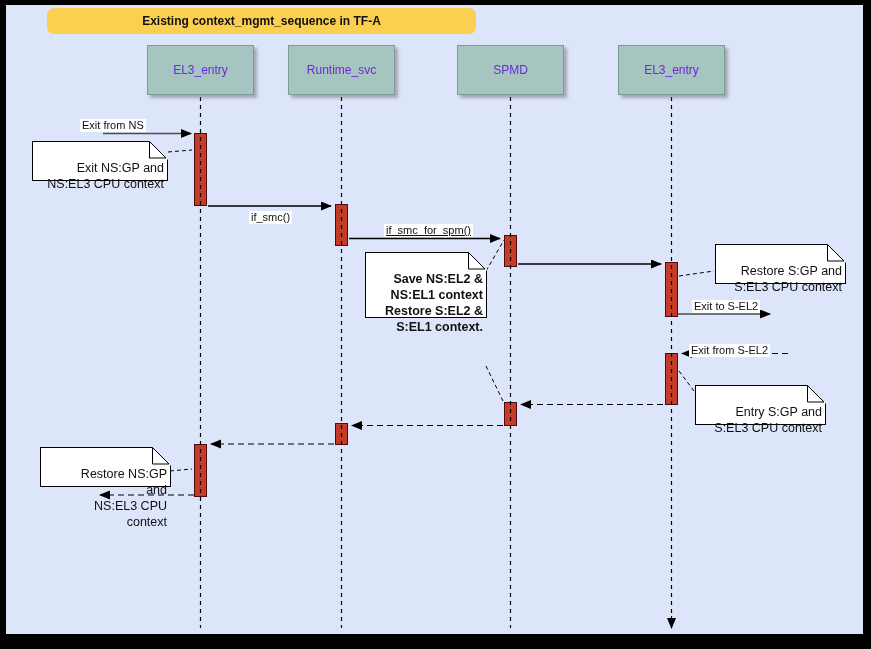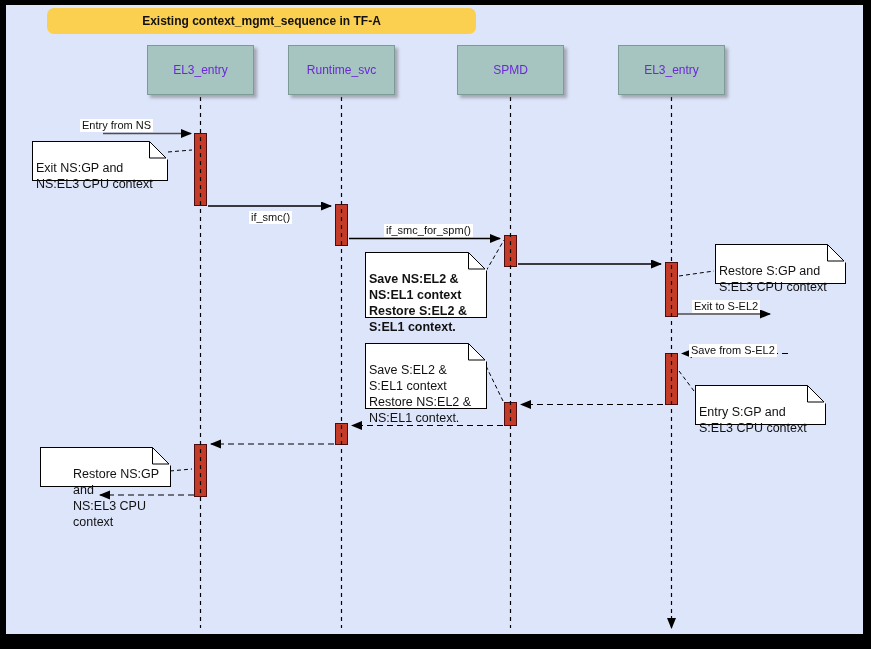--- a/index.html
+++ b/index.html
@@ -1,17 +1,17 @@
 <!DOCTYPE html>
 <html><head>
 <meta charset="utf-8">
 <style>
   html,body{margin:0;padding:0;}
   body{font-family:"Liberation Sans","DejaVu Sans",sans-serif;}
-  .frame{position:relative;width:871px;height:649px;background:#000;overflow:hidden;}
+  .frame{position:relative;width:871px;height:649px;background:#000;overflow:hidden;text-align:right;}
   .canvas{position:absolute;left:6px;top:5px;width:857px;height:629px;background:#dde5fa;}
   .abs{position:absolute;box-sizing:border-box;}
   .title{left:47px;top:8px;width:429px;height:26px;background:#fbd051;border-radius:7px;
          display:flex;align-items:center;justify-content:center;font-size:12px;font-weight:bold;color:#111;}
   .head{width:107px;height:50px;background:#a6c5c0;border:1px solid #7e9a96;
         box-shadow:3px 3px 3px rgba(90,90,90,0.45);display:flex;align-items:center;justify-content:center;
         font-size:12px;color:#6d28d9;}
   .bar{width:13px;background:#c43b27;border:1px solid #4a0d12;}
   .mlabel{font-size:11px;color:#111;background:#fff;padding:0 2px;white-space:nowrap;line-height:13px;}
   .note{background:#fff;border:1px solid #000;font-size:12.5px;line-height:16px;color:#111;
@@ -75,25 +75,25 @@
   <div class="abs head" style="left:457px;top:45px;">
     <span>SPMD</span>
   </div>
   <div class="abs head" style="left:288px;top:45px;">
     <span>Runtime_svc</span>
   </div>
   <div class="abs head" style="left:618px;top:45px;">
     <span>EL3_entry</span>
   </div>
 
-  <div class="abs mlabel" style="left:80px;top:119px;">Entry from NS</div>
+  <div class="abs mlabel" style="left:80px;top:119px;">Exit from NS</div>
   <div class="abs mlabel" style="left:249px;top:191px;margin-top:20px;">if_smc()</div>
-  <div class="abs mlabel" style="left:384px;top:224px;">if_smc_for_spm()</div>
+  <div class="abs mlabel" style="left:384px;top:224px;text-decoration:underline;">if_smc_for_spm()</div>
   <div class="abs mlabel" style="left:692px;top:300px;">Exit to S-EL2</div>
-  <div class="abs mlabel" style="left:689px;top:344px;">Save from S-EL2</div>
+  <div class="abs mlabel" style="left:689px;top:344px;">Exit from S-EL2</div>
 
   <div class="abs note" style="left:32px;top:141px;width:136px;height:40px;">
     <span>Exit NS:GP and
 NS:EL3 CPU context</span>
     <svg class="fold" viewBox="0 0 19 19">
       <polygon points="0,0 19,0 19,19" fill="#dde5fa"></polygon>
       <polygon points="0.5,0.5 17,17 0.5,17" fill="#fff" stroke="#000" stroke-width="1"></polygon>
     </svg>
   </div>
   <div class="abs note" style="left:365px;top:252px;width:122px;height:66px;font-weight:bold;">
@@ -107,30 +107,20 @@
     </svg>
   </div>
   <div class="abs note" style="left:715px;top:244px;width:131px;height:40px;">
     <span>Restore S:GP and
 S:EL3 CPU context</span>
     <svg class="fold" viewBox="0 0 19 19">
       <polygon points="0,0 19,0 19,19" fill="#dde5fa"></polygon>
       <polygon points="0.5,0.5 17,17 0.5,17" fill="#fff" stroke="#000" stroke-width="1"></polygon>
     </svg>
   </div>
-  <div class="abs note" style="left:365px;top:343px;width:122px;height:66px;">
-    <span>Save S:EL2 &amp;
-S:EL1 context
-Restore NS:EL2 &amp;
-NS:EL1 context.</span>
-    <svg class="fold" viewBox="0 0 19 19">
-      <polygon points="0,0 19,0 19,19" fill="#dde5fa"></polygon>
-      <polygon points="0.5,0.5 17,17 0.5,17" fill="#fff" stroke="#000" stroke-width="1"></polygon>
-    </svg>
-  </div>
   <div class="abs note" style="left:695px;top:385px;width:131px;height:40px;">
     <span>Entry S:GP and
 S:EL3 CPU context</span>
     <svg class="fold" viewBox="0 0 19 19">
       <polygon points="0,0 19,0 19,19" fill="#dde5fa"></polygon>
       <polygon points="0.5,0.5 17,17 0.5,17" fill="#fff" stroke="#000" stroke-width="1"></polygon>
     </svg>
   </div>
   <div class="abs note" style="left:40px;top:447px;width:131px;height:40px;padding-left:32px;">
     <span>Restore NS:GP and

